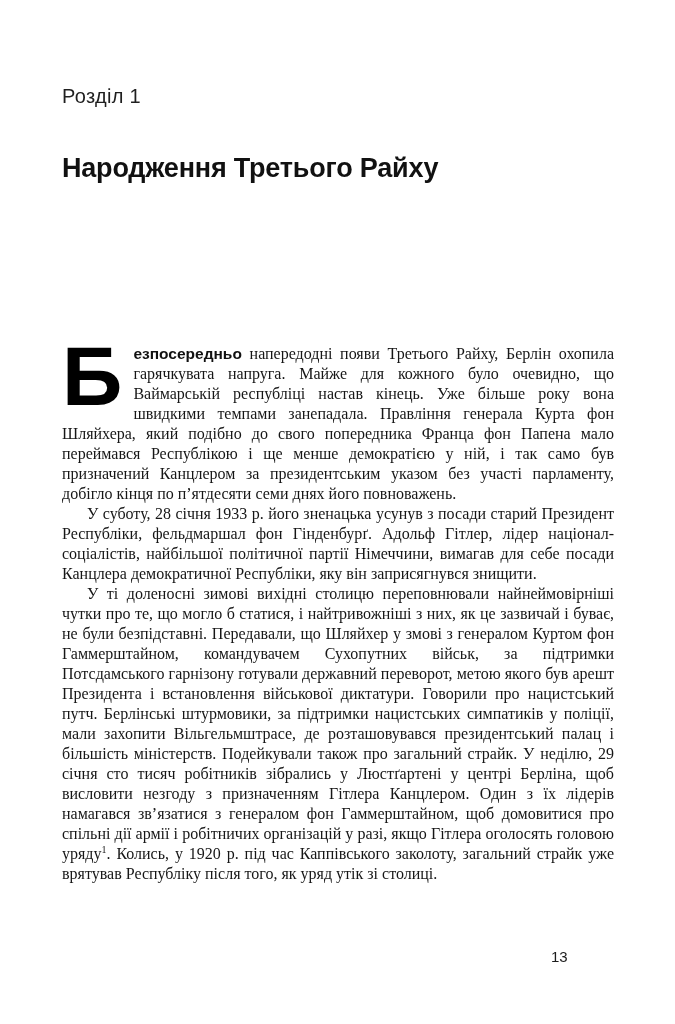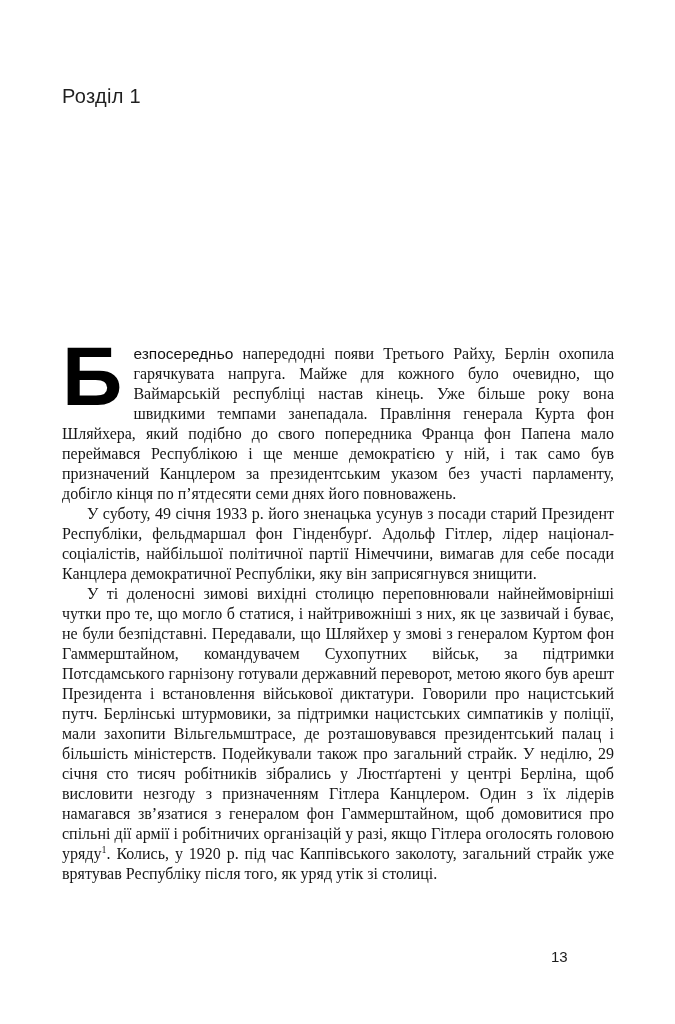--- a/index.html
+++ b/index.html
@@ -61,21 +61,21 @@
     font-family: "Liberation Sans", sans-serif;
     font-weight: 700;
     font-size: 84px;
     line-height: 60px;
     height: 60px;
     margin: 2px 11px 0 0;
     color: #000000;
   }
   .bold-lead {
     font-family: "Liberation Sans", sans-serif;
-    font-weight: 400;
+    font-weight: 700;
     font-size: 15.5px;
     color: #111111;
   }
   .footnote-marker {
     font-size: 10px;
     line-height: 0;
     vertical-align: super;
   }
   .page-number {
     position: absolute;
@@ -86,28 +86,29 @@
     color: #1c1c1c;
   }
 </style>
 </head>
 <body>
 
 <div class="page">
 
   <div class="kicker">Розділ 1</div>
 
+  <h1 class="chapter-title">Народження Третього Райху</h1>
 
   <div class="body-text">
 
     <p>
       <span class="dropcap">Б</span><span class="bold-lead">езпосередньо</span><span> напередодні появи Третього Райху, Берлін охопила гарячкувата напруга. Майже для кожного було очевидно, що Ваймарській республіці настав кінець. Уже більше року вона швидкими темпами занепадала. Правління генерала Курта фон Шляйхера, який подібно до свого попередника Франца фон Папена мало переймався Республікою і ще менше демократією у ній, і так само був призначений Канцлером за президентським указом без участі парламенту, добігло кінця по п’ятдесяти семи днях його повноважень.</span>
     </p>
 
-    <p class="para-indent">У суботу, 49 січня 1933 р. його зненацька усунув з посади старий Президент Республіки, фельдмаршал фон Гінденбурґ. Адольф Гітлер, лідер націонал-соціалістів, найбільшої політичної партії Німеччини, вимагав для себе посади Канцлера демократичної Республіки, яку він заприсягнувся знищити.</p>
+    <p class="para-indent">У суботу, 28 січня 1933 р. його зненацька усунув з посади старий Президент Республіки, фельдмаршал фон Гінденбурґ. Адольф Гітлер, лідер націонал-соціалістів, найбільшої політичної партії Німеччини, вимагав для себе посади Канцлера демократичної Республіки, яку він заприсягнувся знищити.</p>
 
     <p class="para-indent">
       <span>У ті доленосні зимові вихідні столицю переповнювали найнеймовірніші чутки про те, що могло б статися, і найтривожніші з них, як це зазвичай і буває, не були безпідставні. Передавали, що Шляйхер у змові з генералом Куртом фон Гаммерштайном, командувачем Сухопутних військ, за підтримки Потсдамського гарнізону готували державний переворот, метою якого був арешт Президента і встановлення військової диктатури. Говорили про нацистський путч. Берлінські штурмовики, за підтримки нацистських симпатиків у поліції, мали захопити Вільгельмштрасе, де розташовувався президентський палац і більшість міністерств. Подейкували також про загальний страйк. У неділю, 29 січня сто тисяч робітників зібрались у Люстґартені у центрі Берліна, щоб висловити незгоду з призначенням Гітлера Канцлером. Один з їх лідерів намагався зв’язатися з генералом фон Гаммерштайном, щоб домовитися про спільні дії армії і робітничих організацій у разі, якщо Гітлера оголосять головою уряду</span><sup class="footnote-marker">1</sup><span>. Колись, у 1920 р. під час Каппівського заколоту, загальний страйк уже врятував Республіку після того, як уряд утік зі столиці.</span>
     </p>
 
   </div>
 
   <div class="page-number">13</div>
 
 </div>

